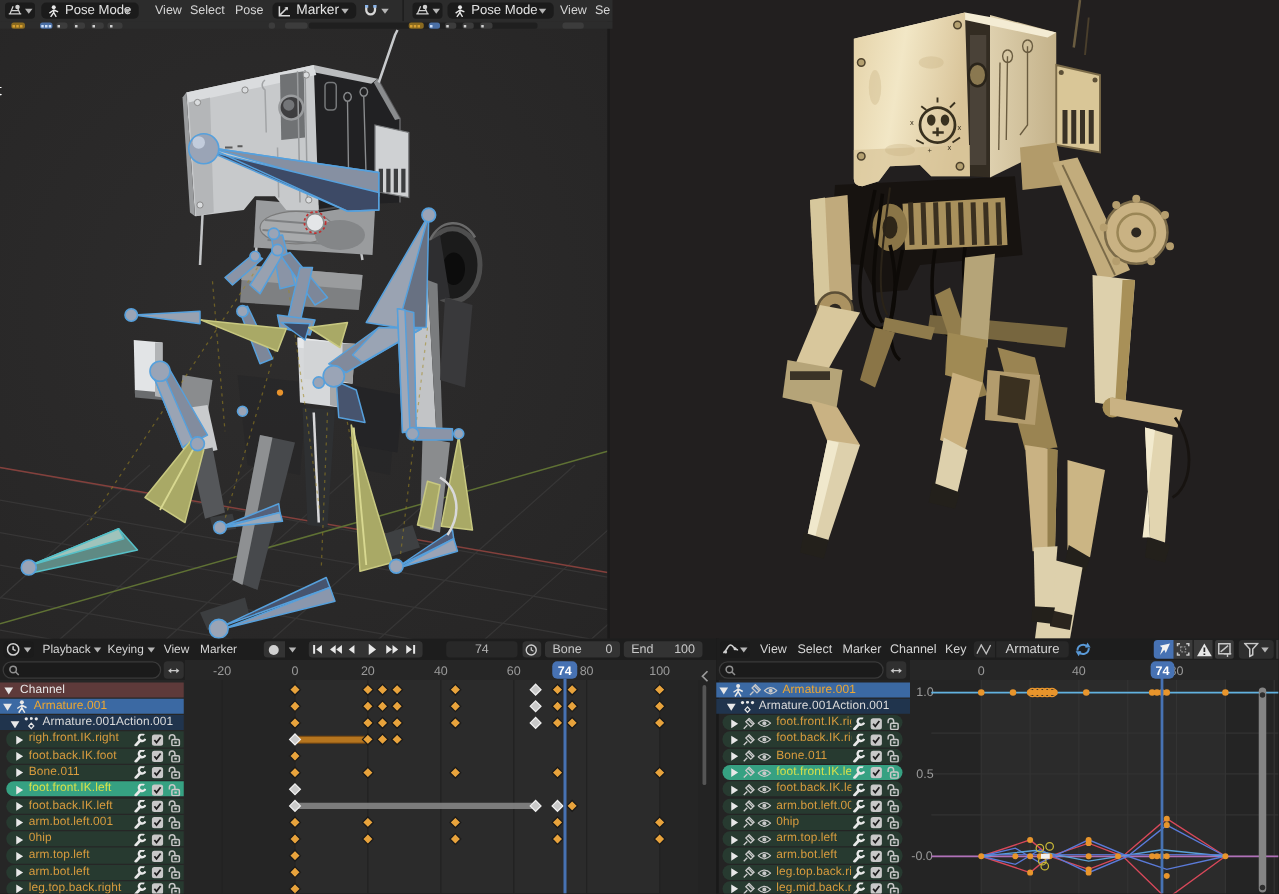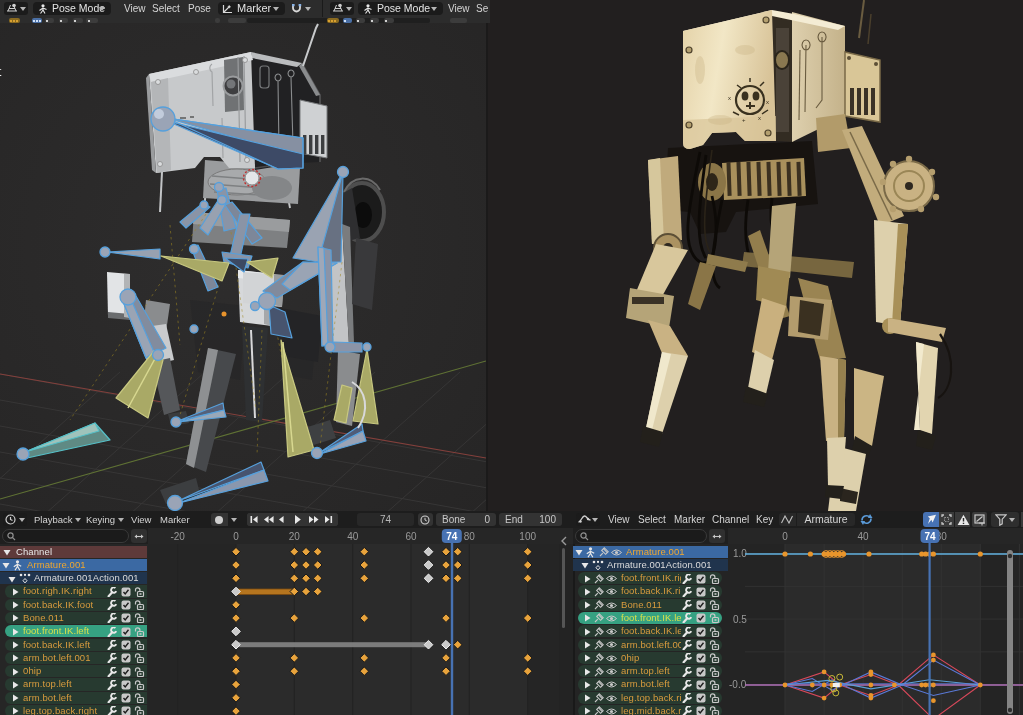--- a/index.html
+++ b/index.html
@@ -546,21 +546,21 @@
       <circle cx="6" cy="1.8" r="1" fill="#e8e8e8"></circle>
       <circle cx="10" cy="2" r="1.3" fill="#e8e8e8"></circle>
       <rect x="5" y="1" width="2" height="1.6" fill="#e8e8e8"></rect>
       <path d="M6,5.5 l2,2.2 -2,2.2 -2,-2.2 Z" fill="none" stroke="#e8e8e8" stroke-width="1"></path>
     </svg>
     <div class="abs rownm" style="left:34px;top:572.1px;line-height:12.3px;color:#dcdcdc">Armature.001Action.001</div>
     <div class="abs" style="left:5px;top:585.3px;width:142px;height:12.3px;background:#273a30;border-radius:6px 0 0 6px"></div>
     <svg class="abs" style="left:12px;top:587.84px" width="7" height="8" viewBox="0 0 7 8">
       <polygon points="1,0.5 1,7.5 6.5,4" fill="#e8e8e8"></polygon>
     </svg>
-    <div class="abs rownm" style="left:23px;top:585.3px;line-height:12.3px;color:#d99c3e">foot.righ.IK.right</div>
+    <div class="abs rownm" style="left:23px;top:585.3px;line-height:12.3px;color:#d99c3e">righ.front.IK.right</div>
     <svg class="abs" style="left:107px;top:586.84px" width="10" height="10" viewBox="0 0 10 10">
       <path d="M8.4,0.9 A2.7,2.7 0 1 0 9.3,4.1" fill="none" stroke="#e8e8e8" stroke-width="1.9"></path>
       <path d="M1.6,9.2 L5.2,5.2" stroke="#e8e8e8" stroke-width="2.2" stroke-linecap="round"></path>
     </svg>
     <svg class="abs" style="left:121px;top:586.84px" width="10" height="10" viewBox="0 0 10 10">
       <rect x="0.5" y="0.5" width="9" height="9" rx="2" fill="#c8c8c8"></rect>
       <path d="M2.5,5 L4.2,7 L7.5,2.8" stroke="#1e1e1e" stroke-width="1.4" fill="none"></path>
     </svg>
     <svg class="abs" style="left:134px;top:586.84px" width="11" height="10" viewBox="0 0 11 10">
       <rect x="3.5" y="4.5" width="6" height="5" rx="1" fill="none" stroke="#c8c8c8" stroke-width="1.2"></rect>

